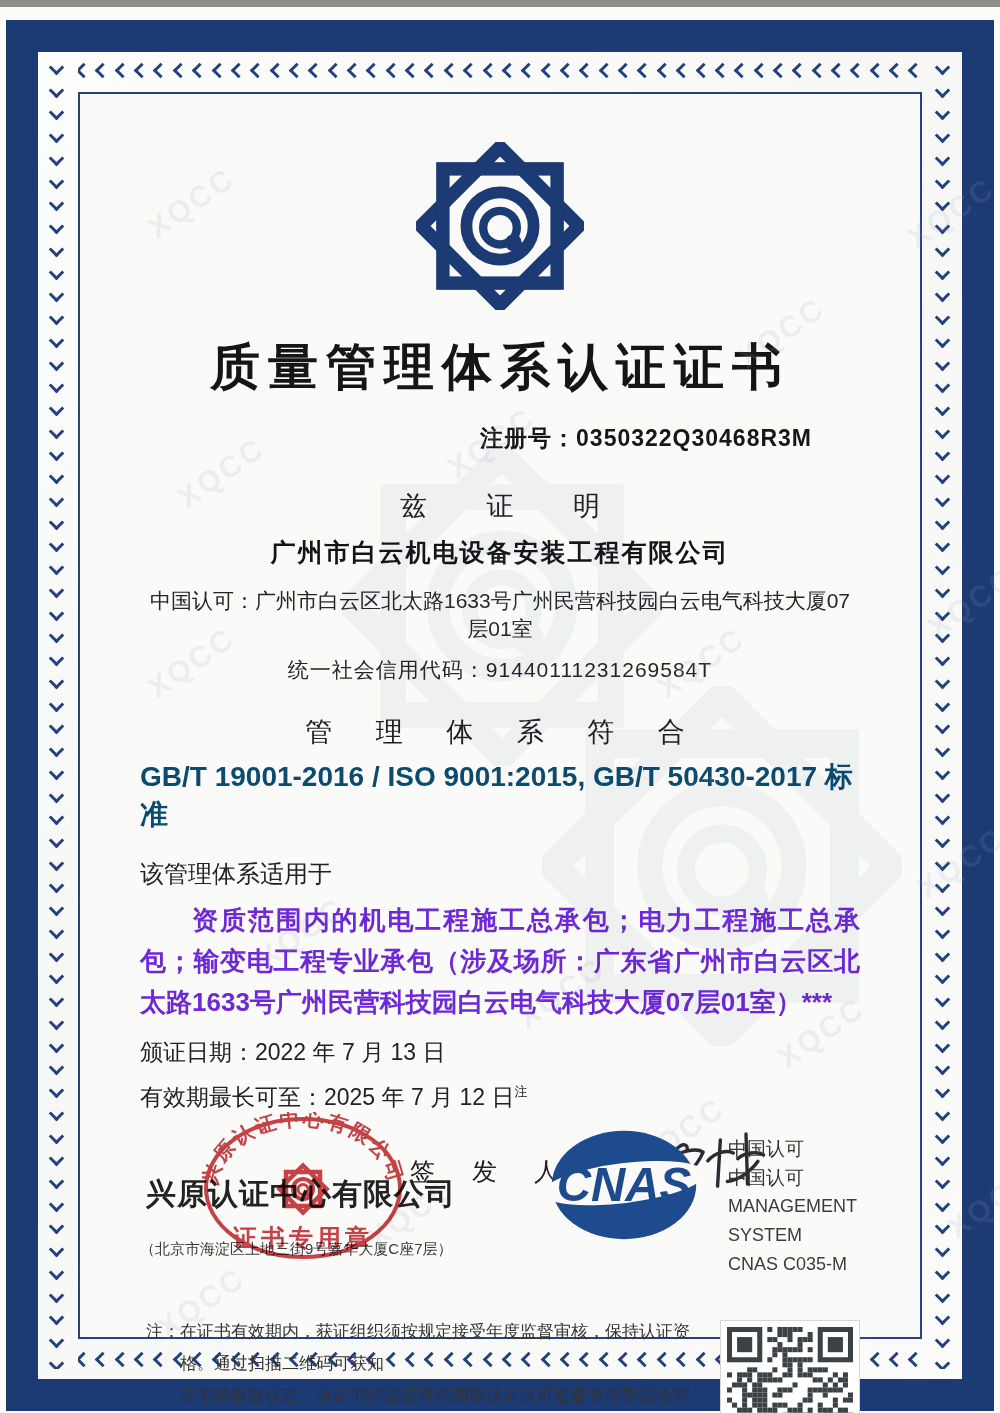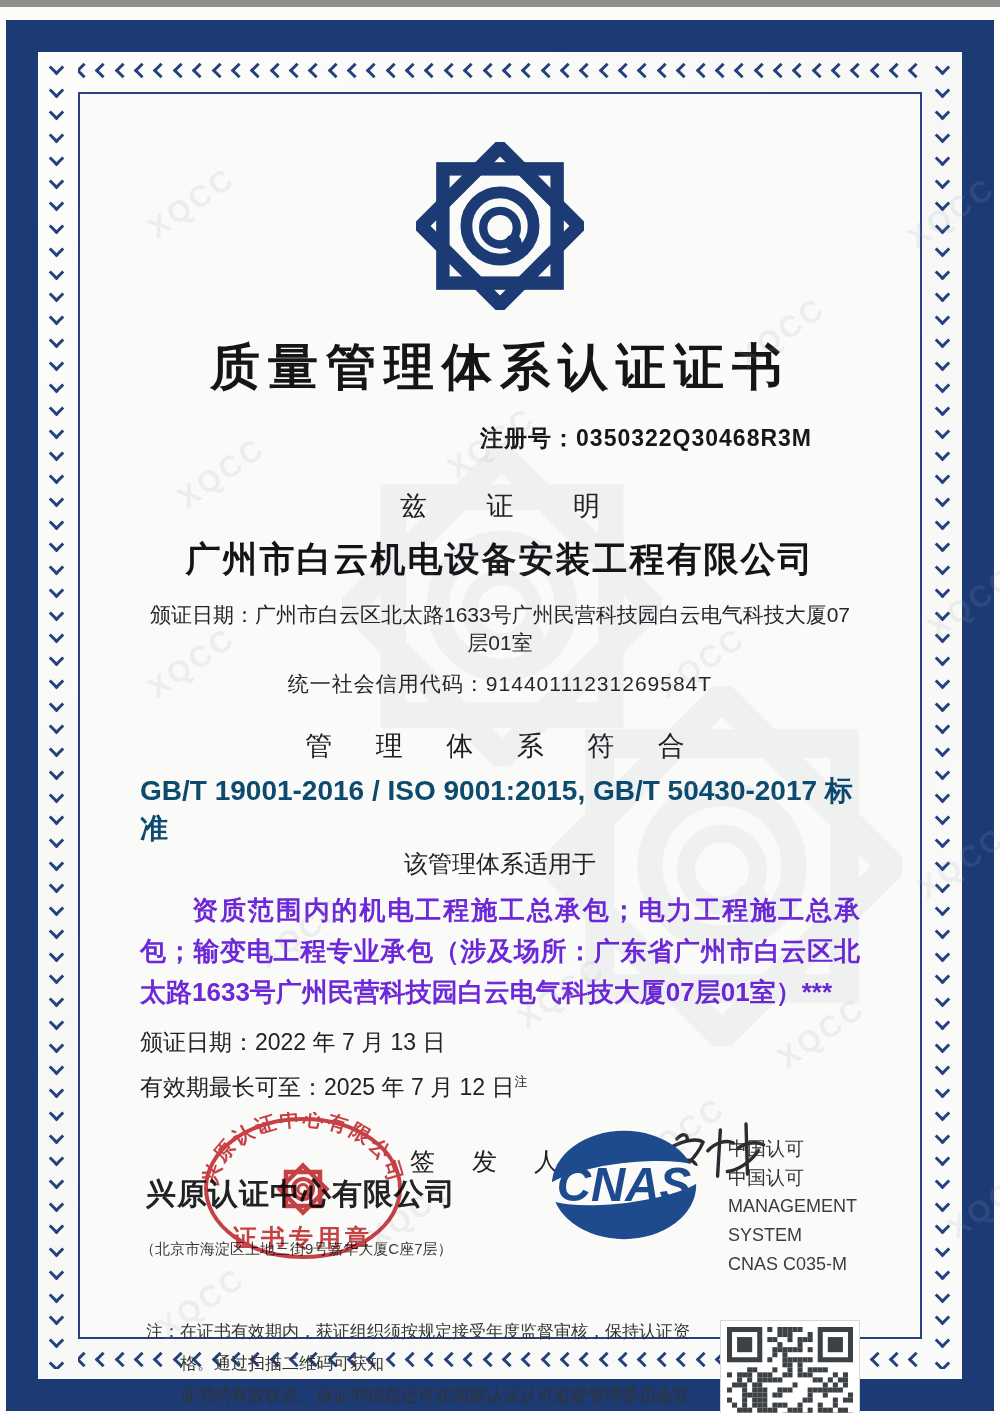--- a/index.html
+++ b/index.html
@@ -32,29 +32,29 @@
   
   .content { position:absolute; inset:32px; padding:0 28px; color:#1d1d1f; }
 
   .emblem-wrap { text-align:center; margin-top:16px; }
   .title { text-align:center; font-size:50px; font-weight:900; letter-spacing:8px;
            color:#151517; margin-top:20px;font-family:Liberation Mono, monospace; }
   .regno-line { text-align:right; padding-right:48px; margin-top:22px;
                 font-size:23px; font-weight:bold; color:#17171a; letter-spacing:1px; }
   .certify { text-align:center; margin-top:34px; font-size:27px; color:#222;
              word-spacing:52px; font-weight:500; }
-  .company { text-align:center; margin-top:12px; font-size:35px; font-weight:900;
+  .company { text-align:center; margin-top:12px; font-size:25px; font-weight:900;
              letter-spacing:2px; color:#141416; }
   .addr { text-align:center; margin-top:18px; font-size:21px; color:#252527; }
   .code { text-align:center; margin-top:13px; font-size:21px; color:#252527; letter-spacing:1px; }
   .conform { text-align:center; margin-top:30px; font-size:27px; word-spacing:16px;
              letter-spacing:10px; color:#202022; font-weight:500; }
   .standards { text-align:left; margin-top:8px; font-size:28px; font-weight:bold;
                color:#0c4a6e; letter-spacing:0px; }
-  .scope-intro { text-align:center; font-size:24px; color:#222; }
+  .scope-intro { margin-top:24px; font-size:24px; color:#222; }
   .scope-text { margin-top:10px; font-size:26px; font-weight:600; line-height:41px;
                 text-indent:2em; color:#6d28d9; text-align:justify; }
   .date-line { font-size:23px; margin-top:14px; color:#222; }
   .date-line:first-of-type { margin-top:20px; }
   .sup-note { font-size:13px; vertical-align:super; }
 
   .signer-row { margin-top:30px; padding-right:60px; display:flex; justify-content:flex-end;
                 align-items:center; }
   .signer-label { font-size:25px; word-spacing:14px; letter-spacing:8px; color:#222; }
   .signature-svg { margin-left:10px; margin-top:-14px; }
@@ -356,21 +356,21 @@
           </div>
 
           <div class="title">质量管理体系认证证书</div>
 
           <div class="regno-line">注册号：0350322Q30468R3M</div>
 
           <div class="certify">兹 证 明</div>
 
           <div class="company">广州市白云机电设备安装工程有限公司</div>
 
-          <div class="addr">颁证日期：广州市白云区北太路1633号广州民营科技园白云电气科技大厦07层01室</div>
+          <div class="addr">中国认可：广州市白云区北太路1633号广州民营科技园白云电气科技大厦07层01室</div>
 
           <div class="code">统一社会信用代码：91440111231269584T</div>
 
           <div class="conform">管 理 体 系 符 合</div>
 
           <div class="standards">GB/T 19001-2016 / ISO 9001:2015, GB/T 50430-2017 标准</div>
 
           <div class="scope-intro">该管理体系适用于</div>
 
           <div class="scope-text">资质范围内的机电工程施工总承包；电力工程施工总承包；输变电工程专业承包（涉及场所：广东省广州市白云区北太路1633号广州民营科技园白云电气科技大厦07层01室）***</div>

